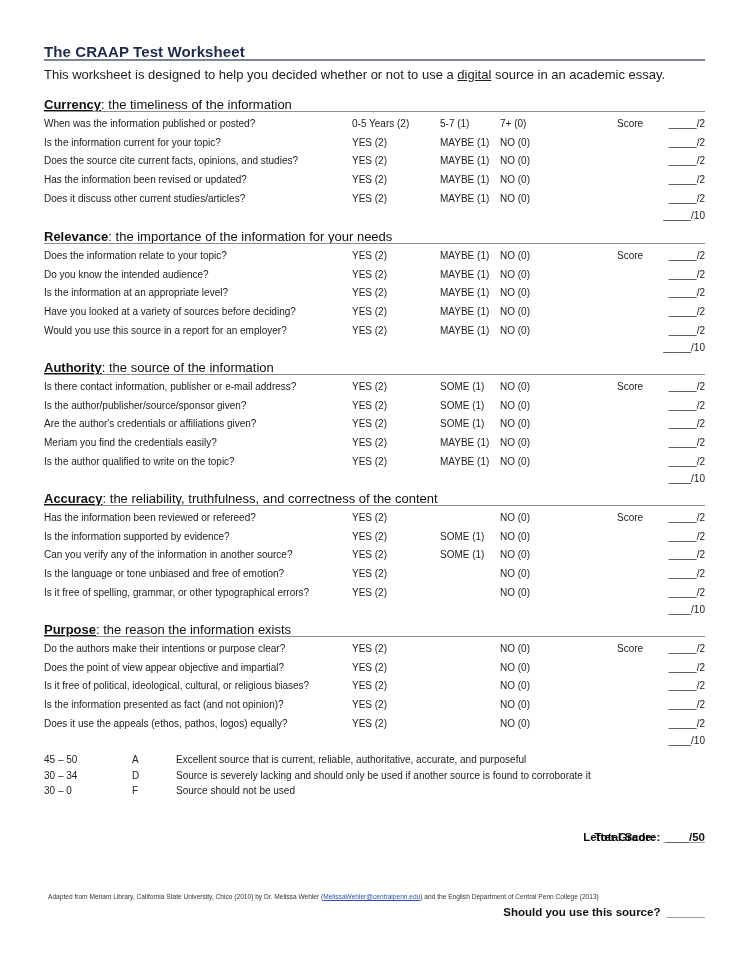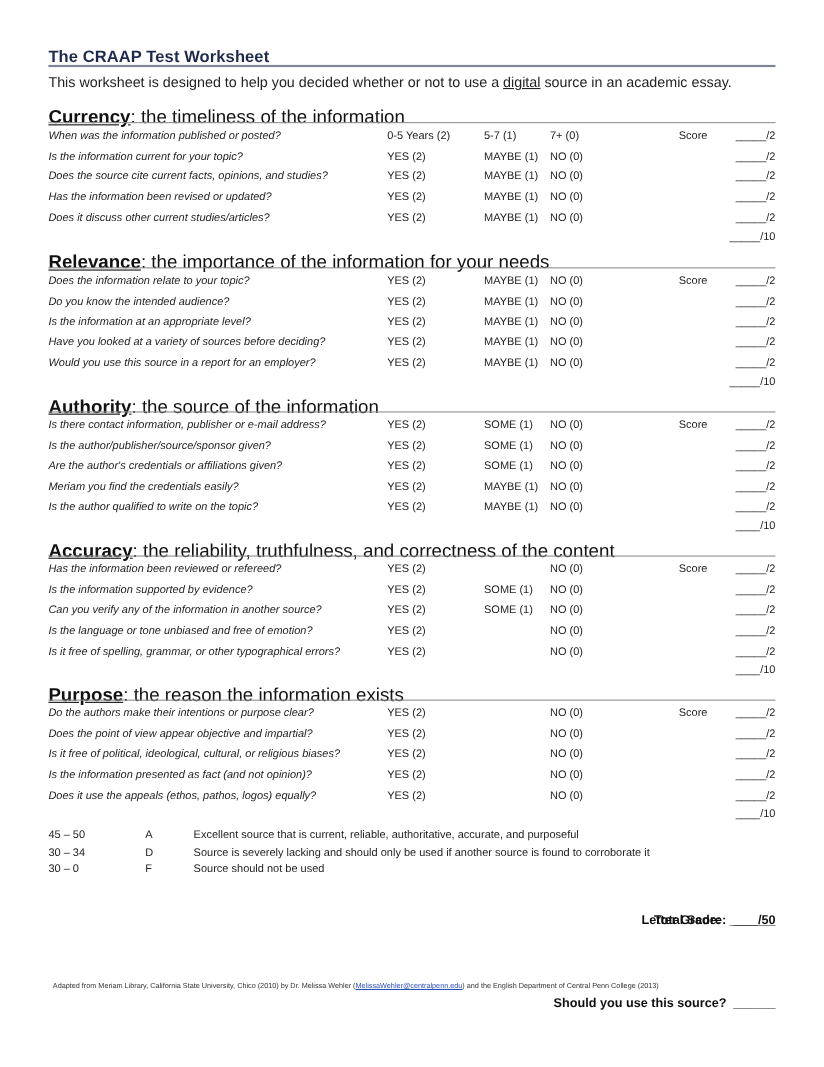--- a/index.html
+++ b/index.html
@@ -6,26 +6,26 @@
   body { width: 749px; height: 970px; position: relative; overflow: hidden;
          font-family: "Liberation Sans", sans-serif; color: #222; }
   .page { position: absolute; left: 44px; top: 0; width: 661px; }
   .title { position: absolute; top: 43px; left: 0; font-size: 15px; font-weight: bold;
            color: #1e2a4c; letter-spacing: 0.1px; }
   .title-rule { position: absolute; top: 59px; left: 0; width: 661px; height: 2px; background: #7f8597; }
   .intro { position: absolute; top: 67px; left: 0; font-size: 13px; color: #222; }
   .intro u { text-decoration: underline; }
 
   .section { position: absolute; left: 0; width: 661px; }
-  .sec-head { position: relative; height: 16px; font-size: 17px; color: #111; }
+  .sec-head { position: relative; height: 16px; font-size: 13px; color: #111; }
   .sec-head b { font-weight: bold; }
   .sec-rule { position: absolute; left: 0; top: 14px; width: 661px; height: 1px; background: #8f8f8f; }
   .row { position: relative; height: 18.7px; font-size: 10px; color: #222; }
   .row span { position: absolute; top: 3px; white-space: nowrap; }
-  .c-q { left: 0; font-style: italic; }
+  .c-q { left: 0; }
   .c-a { left: 308px; }
   .c-b { left: 396px; }
   .c-c { left: 456px; }
   .c-s { left: 573px; }
   .c-p { right: 0; }
   .total-row { position: relative; height: 18px; font-size: 10px; }
   .total-row span { position: absolute; right: 0; top: 2px; }
 
   .grades { position: absolute; top: 754px; left: 0; width: 661px; font-size: 10px; color: #222; }
   .grade-row { position: relative; height: 15.6px; text-decoration: underline; }
@@ -88,21 +88,21 @@
           <span class="c-a">YES (2)</span>
           <span class="c-b">MAYBE (1)</span>
           <span class="c-c">NO (0)</span>
           <span class="c-p">_____/2</span>
         </div>
         <div class="total-row">
           <span>_____/10</span>
         </div>
       </div>
       <div class="section" style="top: 229px;">
-        <div class="sec-head"><b style="text-decoration: underline; margin-top: 16px;">Relevance</b><span>: the importance of the information for your needs</span><div class="sec-rule"></div></div>
+        <div class="sec-head"><b style=" margin-top: 16px;">Relevance</b><span>: the importance of the information for your needs</span><div class="sec-rule"></div></div>
         <div style="height: 2px;"></div>
         <div class="row">
           <span class="c-q">Does the information relate to your topic?</span>
           <span class="c-a">YES (2)</span>
           <span class="c-b">MAYBE (1)</span>
           <span class="c-c">NO (0)</span>
           <span class="c-p">_____/2</span>
           <span class="c-s">Score</span>
         </div>
         <div class="row">

